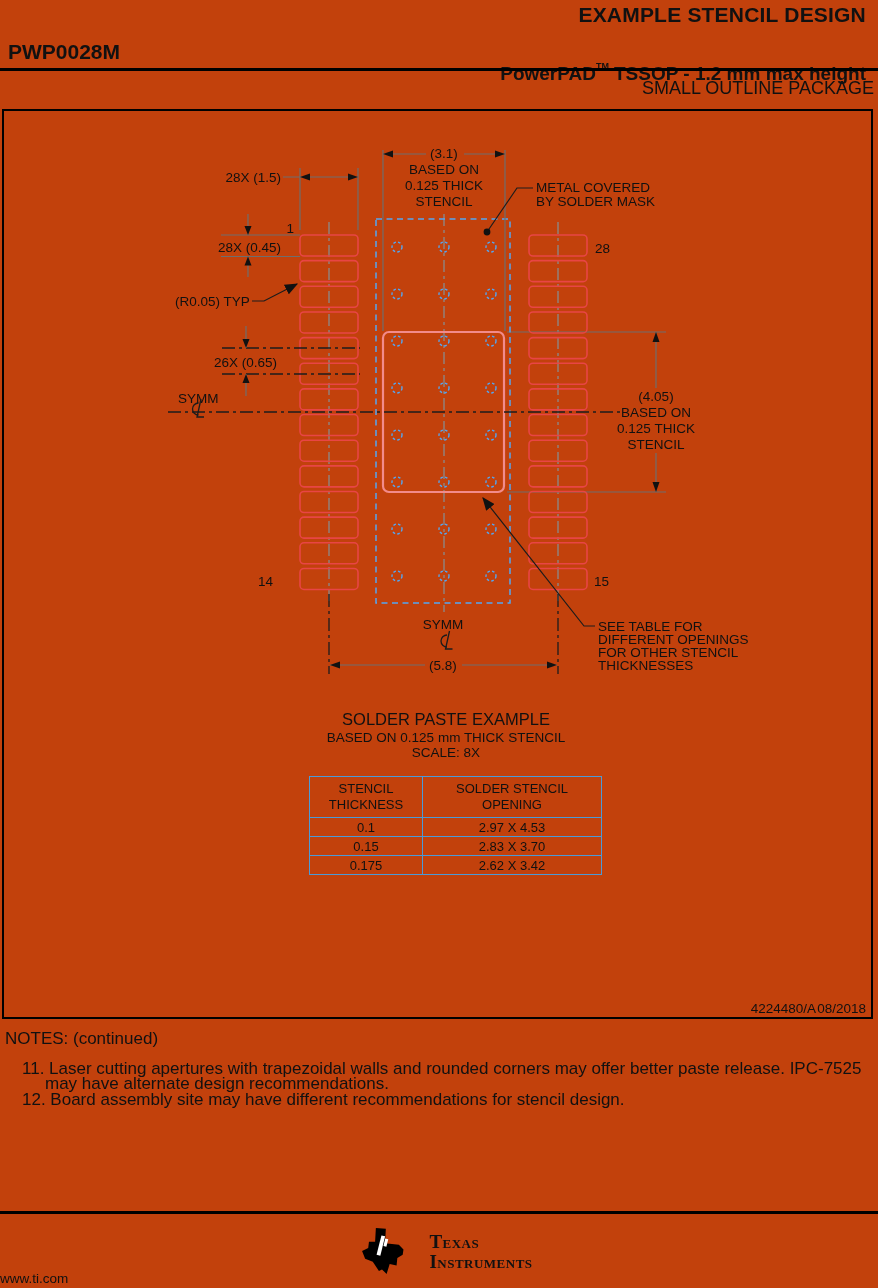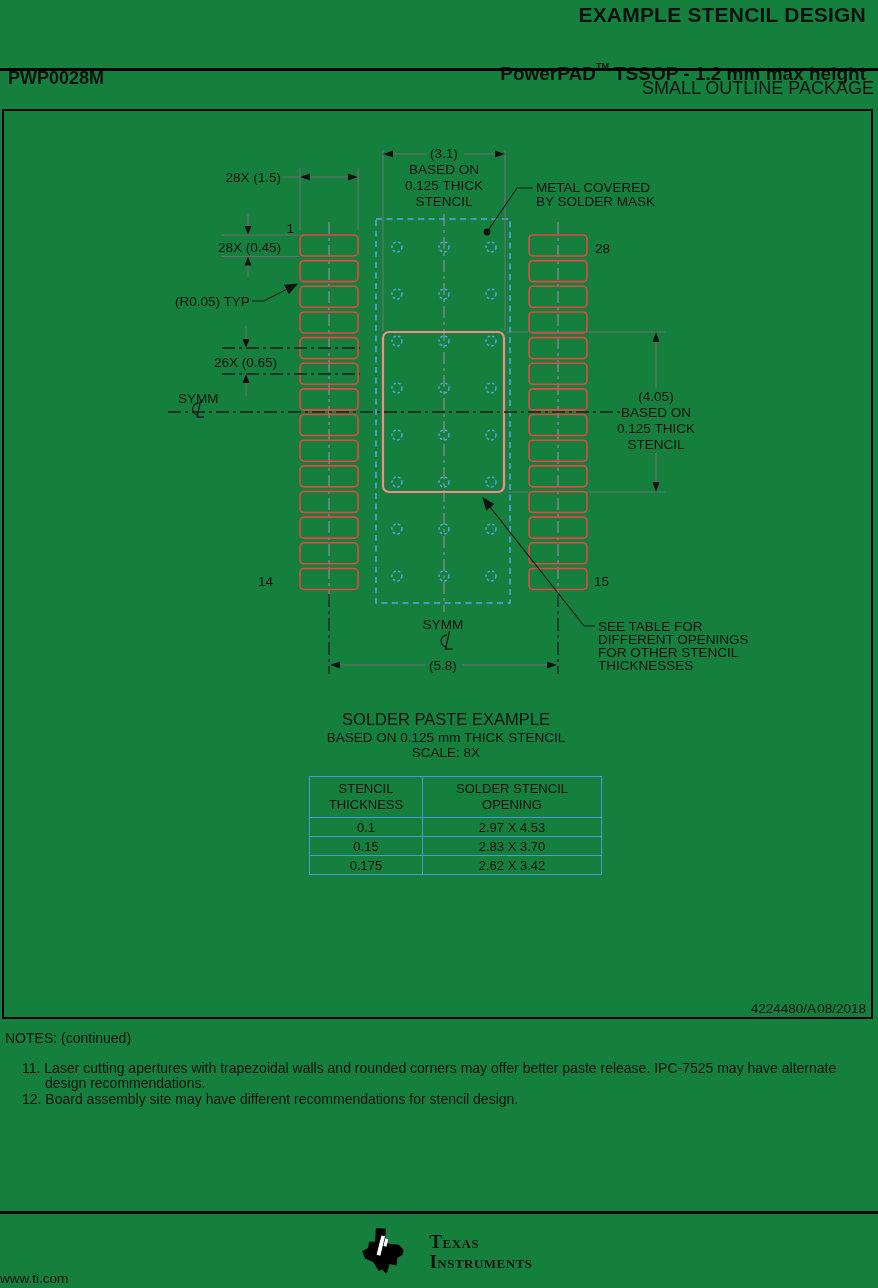--- a/index.html
+++ b/index.html
@@ -1,22 +1,22 @@
 <!DOCTYPE html>
 <html style="--pad-red: #e84545; --opening-red: #f28b8b; --mask-blue: #54a6f2; --table-border-blue: #4a9ad8; --dim-gray: #6e6e6e;"><head>
 <meta charset="utf-8">
 <style>
   html,body{margin:0;padding:0;background:#fff;}
-  .page{position:relative;width:878px;height:1288px;background:#15803d;overflow:hidden;
+  .page{position:relative;width:878px;height:1288px;background:#c2410c;overflow:hidden;
         font-family:"Liberation Sans", sans-serif;color:#111;}
   svg text{font-family:"Liberation Sans", sans-serif;fill:#111;}
 
   
   .h-title{position:absolute;top:3px;right:12px;font-size:21px;font-weight:bold;letter-spacing:.2px;}
-  .h-part{position:absolute;top:40px;left:8px;font-size:18px;font-weight:bold;margin-top:28px;}
+  .h-part{position:absolute;top:40px;left:8px;font-size:21px;font-weight:bold;}
   .h-sub{position:absolute;top:43px;right:12px;font-size:19px;font-weight:bold;margin-top:20px;}
   .h-sub sup{font-size:9px;font-weight:bold;vertical-align:top;position:relative;top:-2px;}
   .h-sub .variant{margin-left:5px;}
   .h-rule{position:absolute;top:68px;left:0;width:878px;height:3px;background:#000;}
   .h-pkg{position:absolute;top:78px;right:4px;font-size:18px;margin-left:12px;}
 
   
   .drawing{position:absolute;left:0;top:0;width:878px;height:1288px;}
 
   .gray-center{stroke:#8a8a8a;stroke-width:1.3;fill:none;stroke-dasharray:12 4 3 4;}
@@ -35,21 +35,21 @@
   
   .stencil-table{position:absolute;left:309px;top:776px;border-collapse:collapse;}
   .stencil-table th,.stencil-table td{border:1.5px solid var(--table-border-blue);
       font-size:13px;font-weight:normal;text-align:center;vertical-align:middle;padding:0 4px;color:#111;}
   .stencil-table th{height:40px;line-height:1.2;}
   .stencil-table td{height:18px;}
   .col-thick{width:104px;}
   .col-open{width:170px;}
 
   
-  .notes{position:absolute;left:5px;top:1031px;width:866px;font-size:14px;line-height:15.5px;}
+  .notes{position:absolute;left:5px;top:1031px;width:866px;font-size:17px;line-height:15.5px;}
   .notes-title{margin-bottom:14px;}
   .note-item{padding-left:23px;text-indent:-23px;margin-left:17px;}
 
   
   .f-rule{position:absolute;top:1211px;left:0;width:878px;height:3px;background:#000;}
   .ti-logo{position:absolute;top:1226px;left:0;width:878px;display:flex;justify-content:center;align-items:center;gap:24px;margin-left:7px;}
   .ti-text{font-family:"Liberation Serif", serif;font-weight:bold;font-variant:small-caps;line-height:1;}
   .ti-text .l1{font-size:19px;letter-spacing:.5px;}
   .ti-text .l2{font-size:19px;letter-spacing:.5px;margin-top:1px;}
   .ti-url{position:absolute;top:1271px;left:0;width:878px;font-size:13.5px;}

